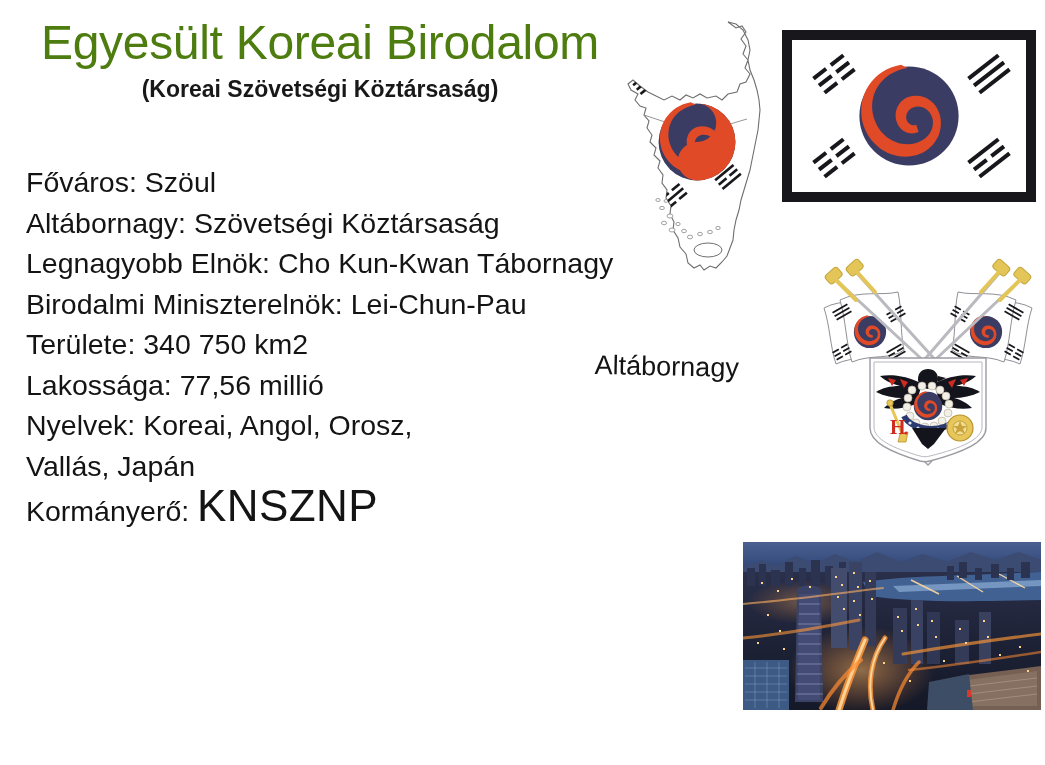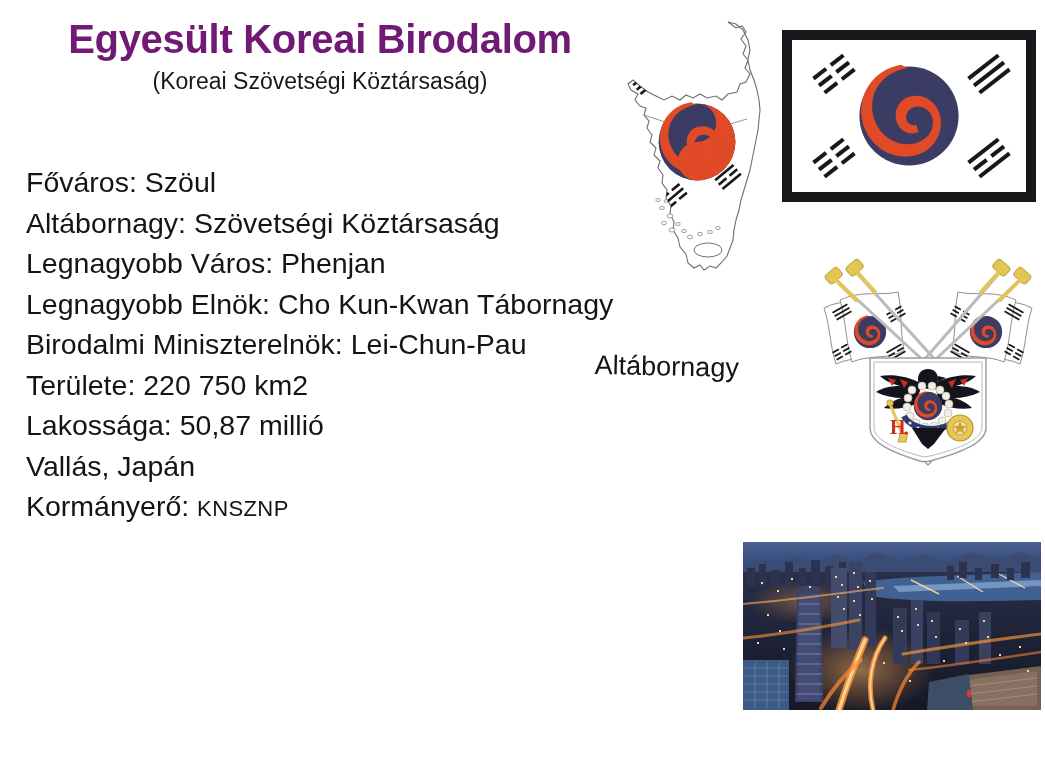--- a/index.html
+++ b/index.html
@@ -21,52 +21,52 @@
 
   
   #title-block {
     position: absolute;
     left: 0px;
     top: 18px;
     width: 640px;
     text-align: center;
   }
   #main-title {
-    font-size: 40px;
-    font-weight: 700;
+    font-size: 48px;
+    font-weight: 400;
     line-height: 1.05;
     letter-spacing: -0.3px;
-    color: #701a75;
+    color: #4d7c0f;
     white-space: nowrap;
   }
   #sub-title {
     margin-top: 9px;
     font-size: 23px;
-    font-weight: 400;
+    font-weight: 700;
     line-height: 1.05;
     color: #181818;
     white-space: nowrap;
   }
 
   
   #facts {
     position: absolute;
     left: 26px;
     top: 162px;
     width: 790px;
   }
   .fact-line {
     font-size: 28.5px;
     line-height: 40.5px;
     white-space: nowrap;
     color: #141414;
     font-weight: 400;
   }
   .fact-line .emph {
-    font-size: 22px;
+    font-size: 44px;
     letter-spacing: 0.4px;
   }
 
   
   #rank-overlay {
     position: absolute;
     left: 595px;
     top: 352px;
     font-size: 27px;
     line-height: 1;
@@ -121,25 +121,25 @@
 <div id="page">
 
   <div id="title-block">
     <div id="main-title">Egyesült Koreai Birodalom</div>
     <div id="sub-title">(Koreai Szövetségi Köztársaság)</div>
   </div>
 
   <div id="facts">
     <div class="fact-line">Főváros: Szöul</div>
     <div class="fact-line">Altábornagy: Szövetségi Köztársaság</div>
-    <div class="fact-line">Legnagyobb Város: Phenjan</div>
     <div class="fact-line">Legnagyobb Elnök: Cho Kun-Kwan Tábornagy</div>
     <div class="fact-line">Birodalmi Miniszterelnök: Lei-Chun-Pau</div>
-    <div class="fact-line">Területe: 220 750 km2</div>
-    <div class="fact-line">Lakossága: 50,87 millió</div>
+    <div class="fact-line">Területe: 340 750 km2</div>
+    <div class="fact-line">Lakossága: 77,56 millió</div>
+    <div class="fact-line">Nyelvek: Koreai, Angol, Orosz,</div>
     <div class="fact-line">Vallás, Japán</div>
     <div class="fact-line">
       <span>Kormányerő:</span>
       <span class="emph">KNSZNP</span>
     </div>
   </div>
 
   <div id="rank-overlay">Altábornagy</div>
 
   <div id="map">

